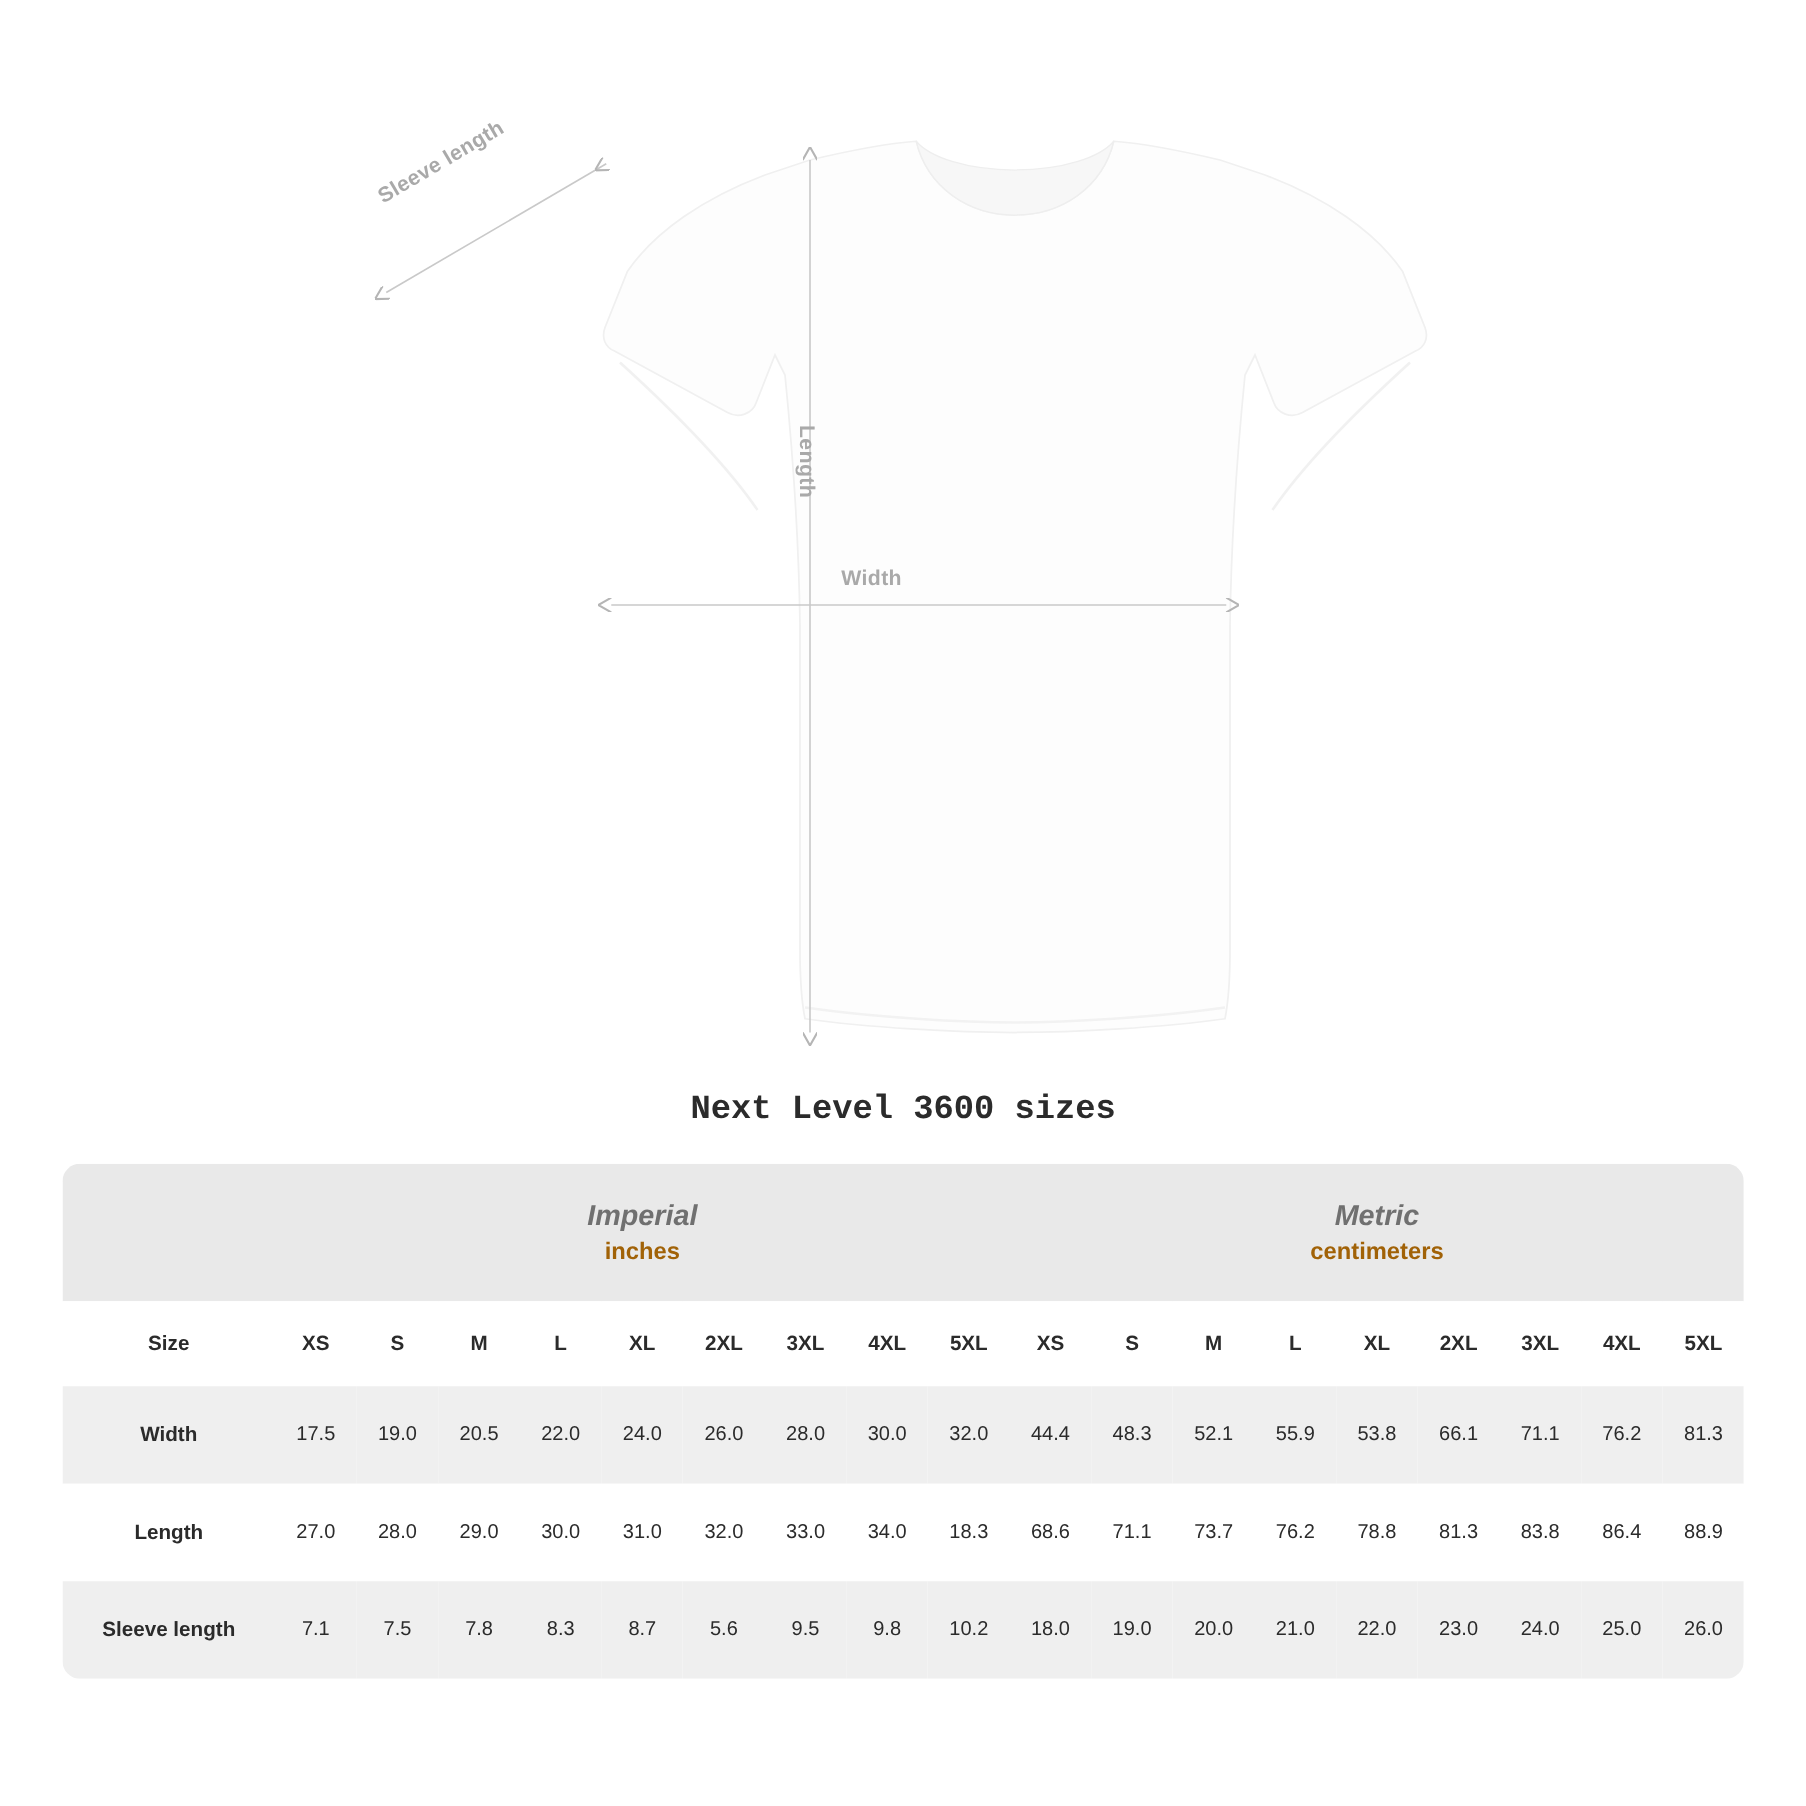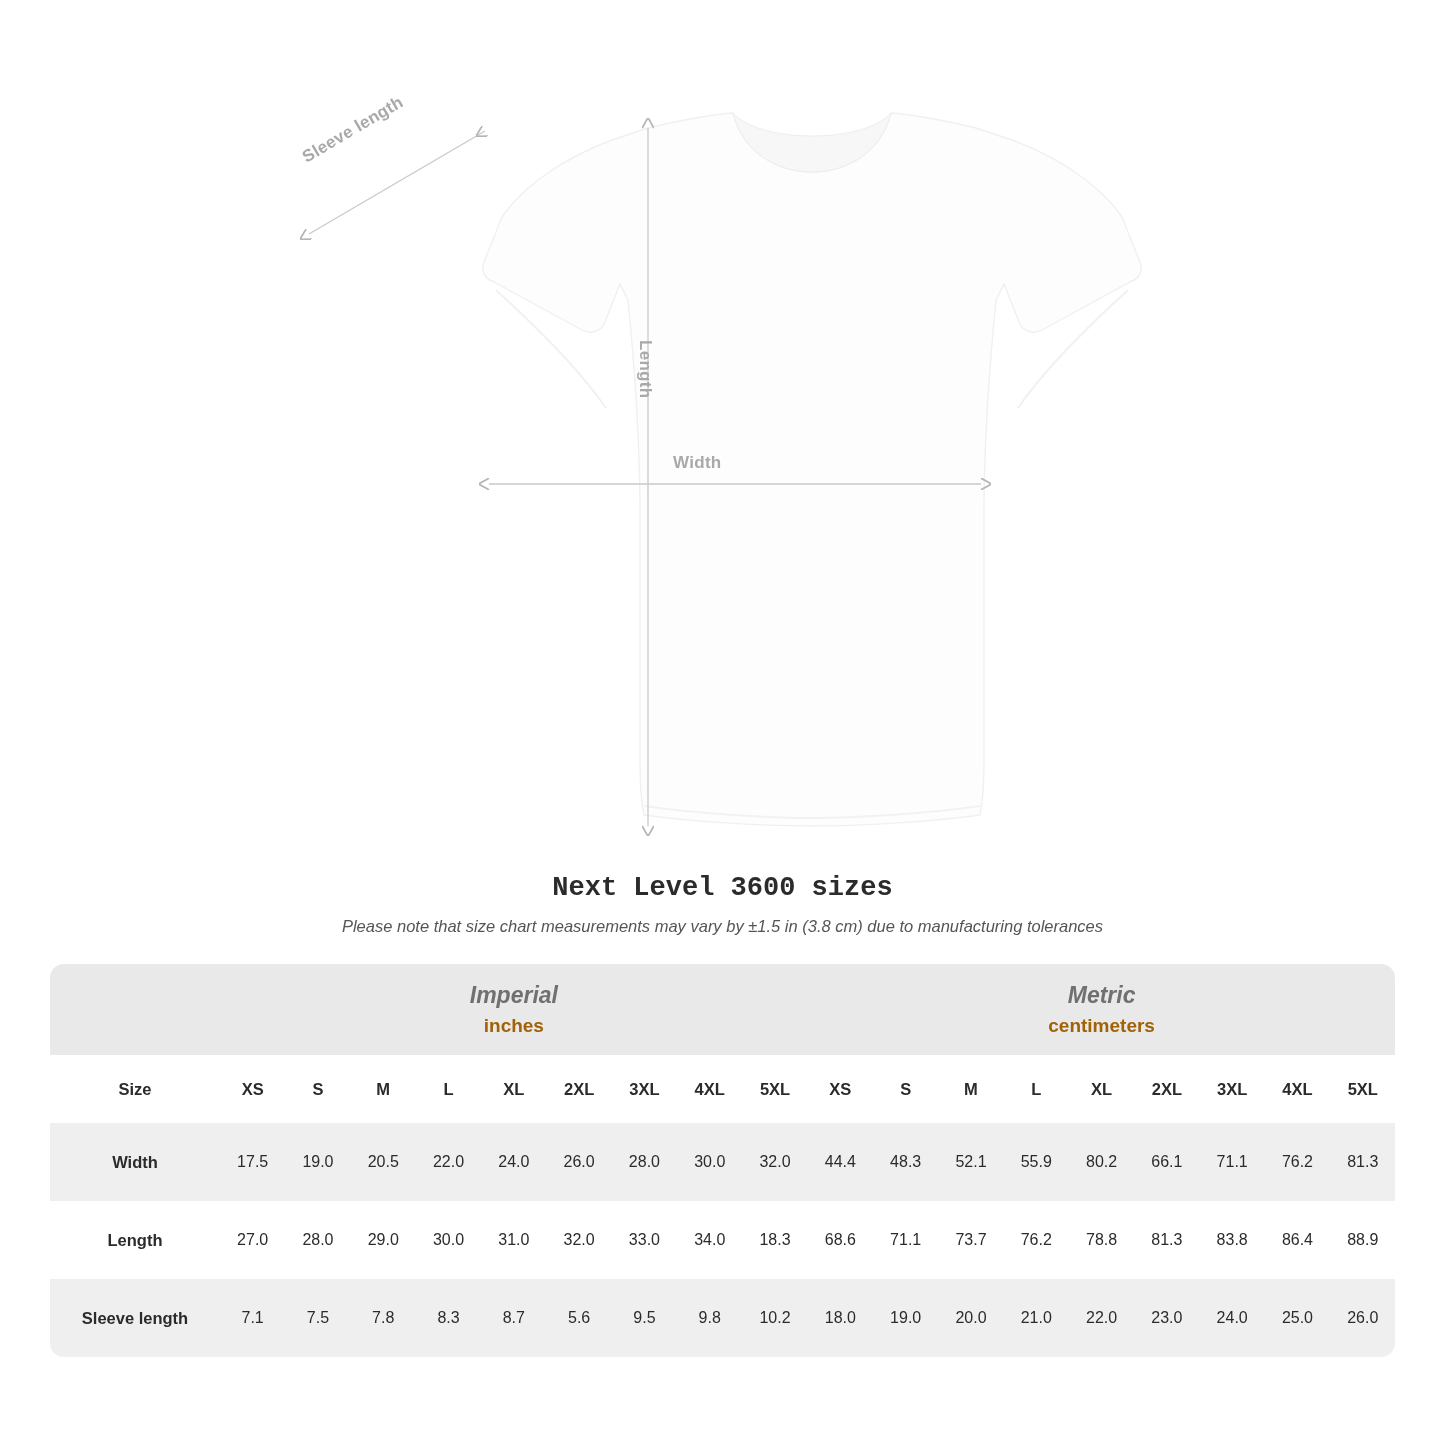--- a/index.html
+++ b/index.html
@@ -87,21 +87,21 @@
     table-layout: fixed;
     font-size: 16px;
   }
   table.size-table td, table.size-table th {
     text-align: center;
     border: none;
     padding: 0;
   }
   .hdr-band td {
     background: #e9e9e9;
-    height: 91px;
+    height: 110px;
     vertical-align: middle;
   }
   .sys-name {
     font-size: 23px;
     font-weight: bold;
     font-style: italic;
     color: #707070;
     line-height: 1.15;
   }
   .sys-unit {
@@ -204,21 +204,20 @@
       </g>
     </svg>
 
     <div class="dim-label" id="sleeve-label">Sleeve length</div>
     <div class="dim-label" id="length-label">Length</div>
     <div class="dim-label" id="width-label">Width</div>
   </div>
 
   <div class="title-block">
     <h1 class="chart-title">Next Level 3600 sizes</h1>
-    <p class="chart-note">Please note that size chart measurements may vary by ±1.5 in (3.8 cm) due to manufacturing tolerances</p>
   </div>
 
   <div class="table-wrap">
     <table class="size-table">
       <colgroup>
         <col class="first-col">
         <col class="data-col">
           <col class="data-col">
           <col class="data-col">
           <col class="data-col">
@@ -280,21 +279,21 @@
           <td>22.0</td>
           <td>24.0</td>
           <td>26.0</td>
           <td>28.0</td>
           <td>30.0</td>
           <td>32.0</td>
           <td>44.4</td>
           <td>48.3</td>
           <td>52.1</td>
           <td>55.9</td>
-          <td>80.2</td>
+          <td>53.8</td>
           <td>66.1</td>
           <td>71.1</td>
           <td>76.2</td>
           <td>81.3</td>
         </tr>
 
         <tr class="row-plain">
           <td class="rowhead">Length</td>
           <td>27.0</td>
           <td>28.0</td>

